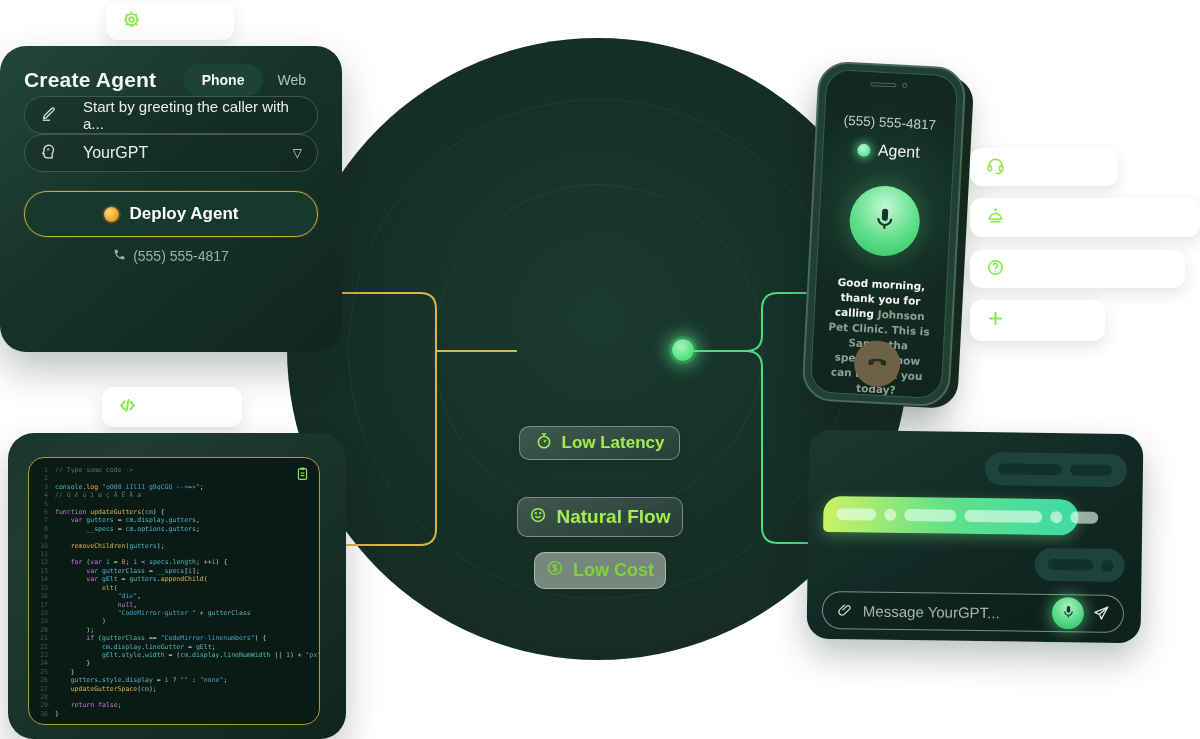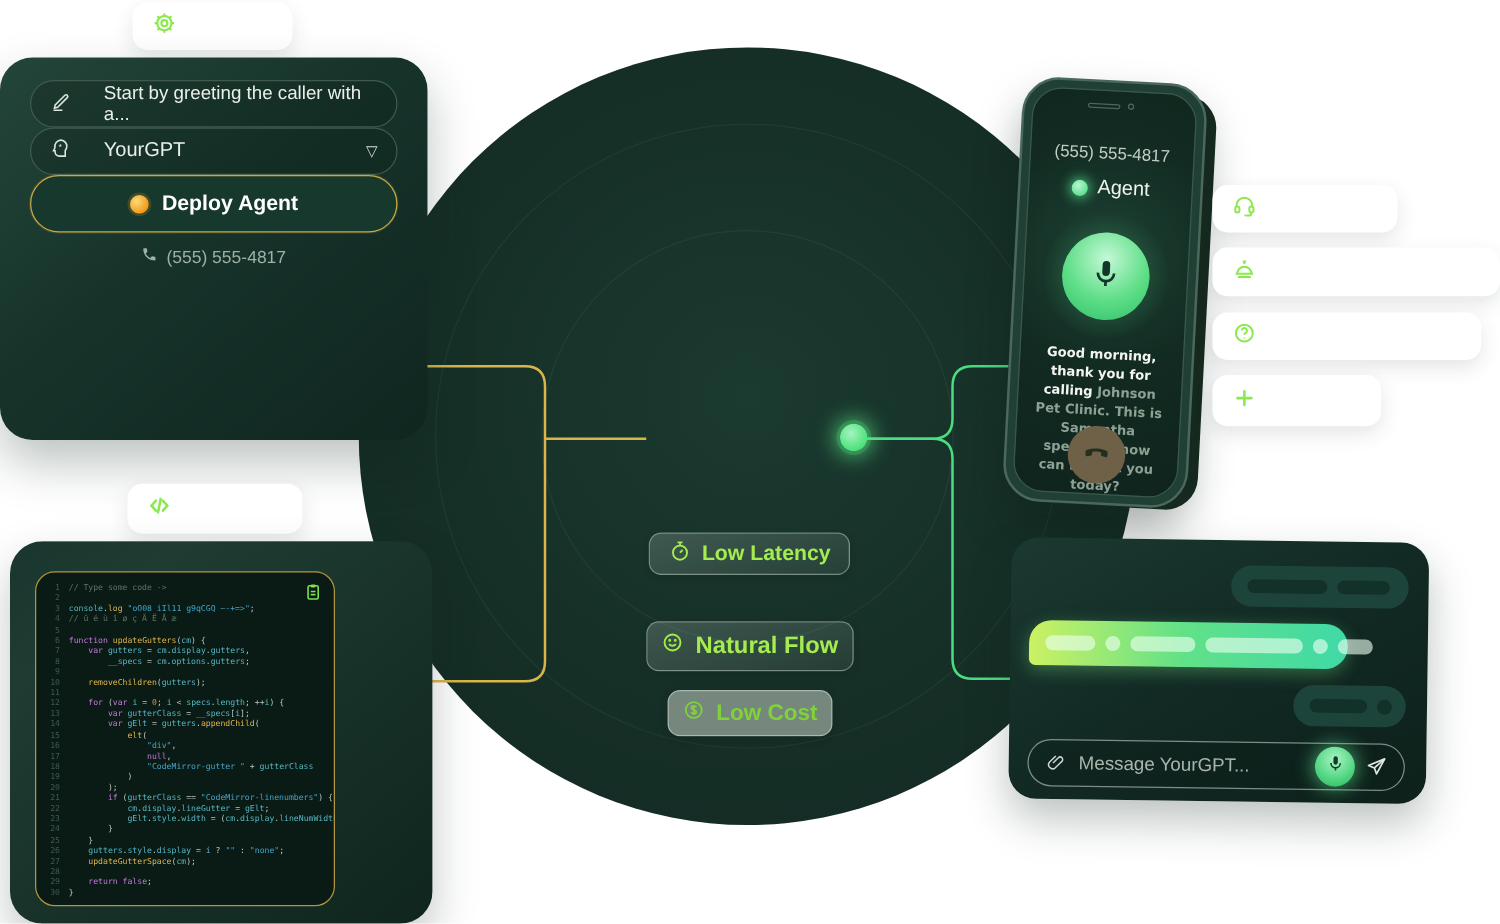--- a/index.html
+++ b/index.html
@@ -40,35 +40,35 @@
   .ca-title { font-size:21px; font-weight:700; color:#f4f8f4; letter-spacing:.2px; }
   .tabs { display:flex; align-items:center; gap:2px; }
   .tab { font-size:14px; color:#b3c2ba; padding:8px 12px; border-radius:999px; cursor:pointer; }
   .tab.active { background:#1d4237; color:#f3f7f4; font-weight:700; padding:8px 19px; }
   .field-label { font-size:14px; color:#c0cdc5; margin:15px 0 7px; }
   .pill-field { height:38px; border:1px solid #41594d; border-radius:999px; background:rgba(10,28,20,.25);
     display:flex; align-items:center; gap:26px; padding:0 15px; color:#e9efe9; font-size:15px; }
   .pill-field svg { width:17px; height:17px; color:#dbe5dd; flex:none; }
   .pill-field .chev { margin-left:auto; font-size:12px; color:#d5ded7; }
   .select-voice { font-size:16px; }
-  .deploy-btn { height:46px; border:1px solid #c9a845; border-radius:999px; background:#17382d;
+  .deploy-btn { margin-top:19px; height:46px; border:1px solid #c9a845; border-radius:999px; background:#17382d;
     display:flex; align-items:center; justify-content:center; gap:11px; color:#fff; font-weight:700; font-size:17px;
     cursor:pointer; box-shadow:0 0 0 1px rgba(201,168,69,.15); }
   .dot-amber { width:15px; height:15px; border-radius:50%;
     background:radial-gradient(circle at 35% 35%, #ffd978, #ef9b1b 70%, #d97f06);
     box-shadow:0 0 0 2px rgba(239,155,27,.2); }
   .ca-number { margin-top:11px; display:flex; justify-content:center; align-items:center; gap:7px;
     color:#9db1a6; font-size:14px; }
   .ca-number svg { width:13px; height:13px; }
 
   
   .code-card { position:absolute; left:8px; top:433px; width:338px; height:306px; border-radius:26px; z-index:5;
     background:linear-gradient(140deg, #20413656 0%, #1f3c32 20%, #0f251d 100%);
     background-color:#15312a; box-shadow:0 16px 34px rgba(16,40,30,.25); }
-  .code-panel { position:absolute; left:20px; top:24px; width:240px; height:268px; border-radius:16px;
+  .code-panel { position:absolute; left:20px; top:24px; width:292px; height:268px; border-radius:16px;
     background:#0a1b15; border:1px solid #b2953d; padding:8px 6px 6px 6px; overflow:hidden; }
   .copy-btn { position:absolute; right:9px; top:8px; width:15px; height:15px; color:#7ee24f; cursor:pointer; }
   .copy-btn svg { width:15px; height:15px; }
   .code-lines { font-family:"DejaVu Sans Mono", monospace; font-size:6.5px; line-height:8.4px; white-space:pre; }
   .cl .ln { display:inline-block; width:13px; text-align:right; margin-right:7px; color:#3e5a4e; }
   .tk-c { color:#5c7466; } .tk-k { color:#c678dd; } .tk-fn { color:#e0b54e; }
   .tk-v { color:#56b6c2; } .tk-s { color:#45a3c9; } .tk-n { color:#d19a66; } .tk-p { color:#b9c7c0; }
 
   
   .logo-outer { position:absolute; left:515px; top:267px; width:164px; height:164px; border-radius:38px; z-index:3;
@@ -171,20 +171,27 @@
 
   <div class="chip gear-chip">
     <span><svg viewBox="0 0 24 24" fill="none" stroke="currentColor" stroke-width="2.2">
           <circle cx="12" cy="12" r="3"></circle>
           <circle cx="12" cy="12" r="7.2"></circle>
           <path d="M12 2.2v3M12 18.8v3M2.2 12h3M18.8 12h3M5 5l2.1 2.1M16.9 16.9L19 19M19 5l-2.1 2.1M7.1 16.9L5 19"></path>
         </svg></span>
   </div>
 
   <div class="create-agent">
+    <div class="ca-head">
+      <div class="ca-title">Create Agent</div>
+      <div class="tabs">
+        <div class="tab active">Phone</div>
+        <div class="tab">Web</div>
+      </div>
+    </div>
     <div class="pill-field">
       <span><svg viewBox="0 0 24 24" fill="none" stroke="currentColor" stroke-width="1.8">
             <path d="M5 19l.9-3.6L16.8 4.5a1.9 1.9 0 012.7 2.7L8.6 18.1 5 19z"></path>
             <path d="M4 21.5h10"></path>
           </svg></span>
       <span>Start by greeting the caller with a...</span>
     </div>
     <div class="pill-field select-voice">
       <span><svg viewBox="0 0 24 24" fill="none" stroke="currentColor" stroke-width="1.8">
             <path d="M12.5 3a7 7 0 016.5 7c0 1.9-.7 3.3-1.8 4.6V21h-6.7a4.8 4.8 0 01-4.8-4.8V15H4l1.6-3.4A7 7 0 0112.5 3z"></path>

